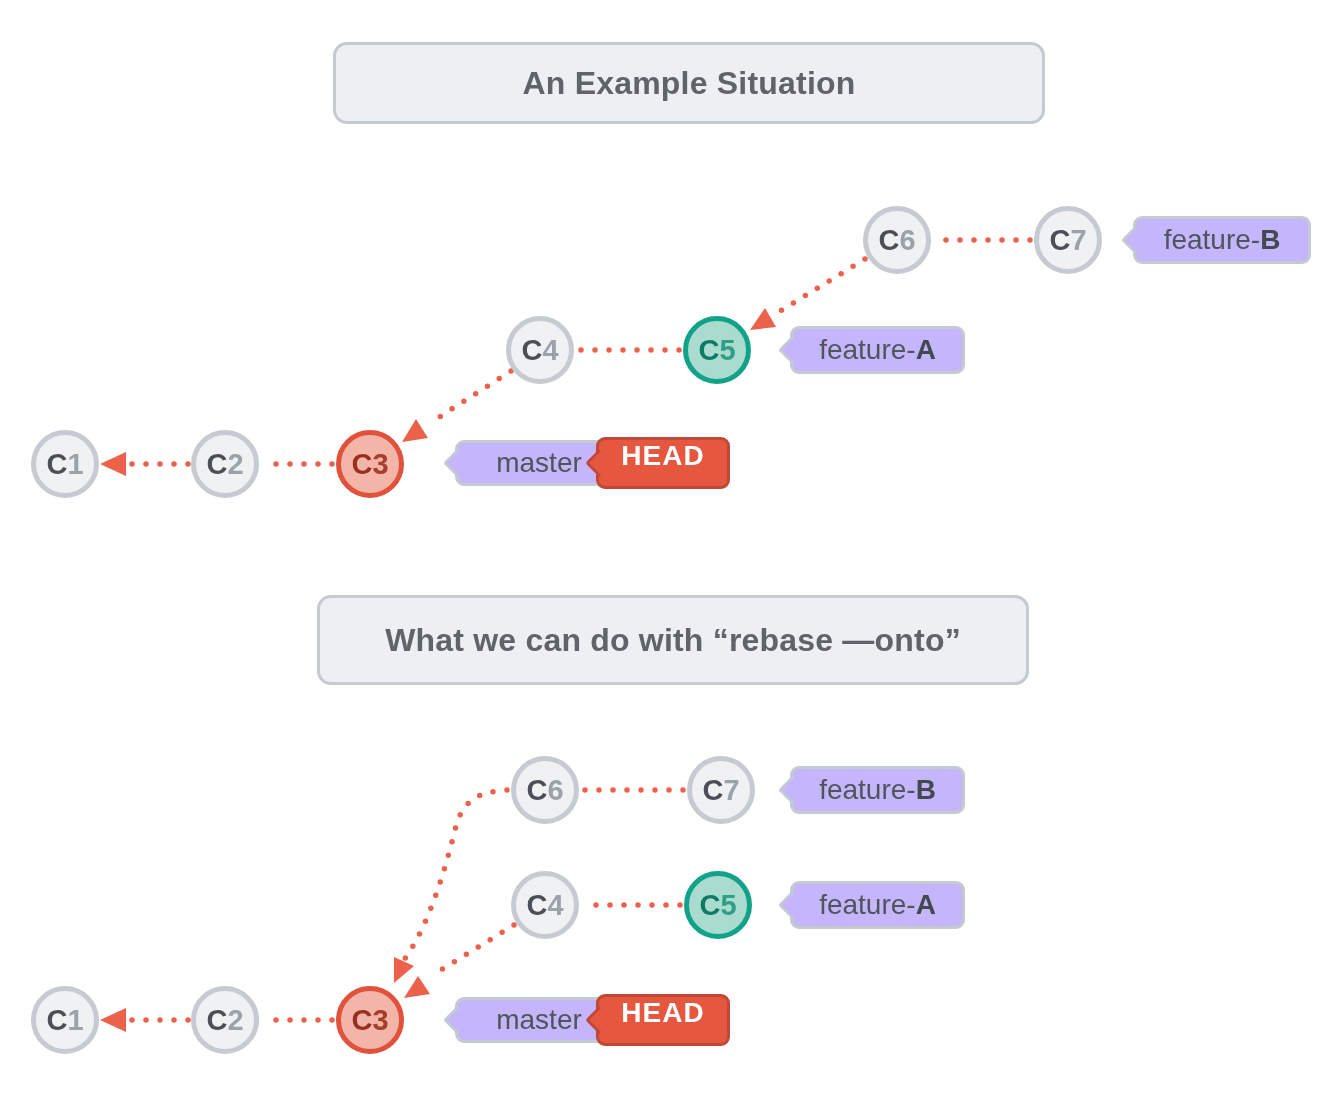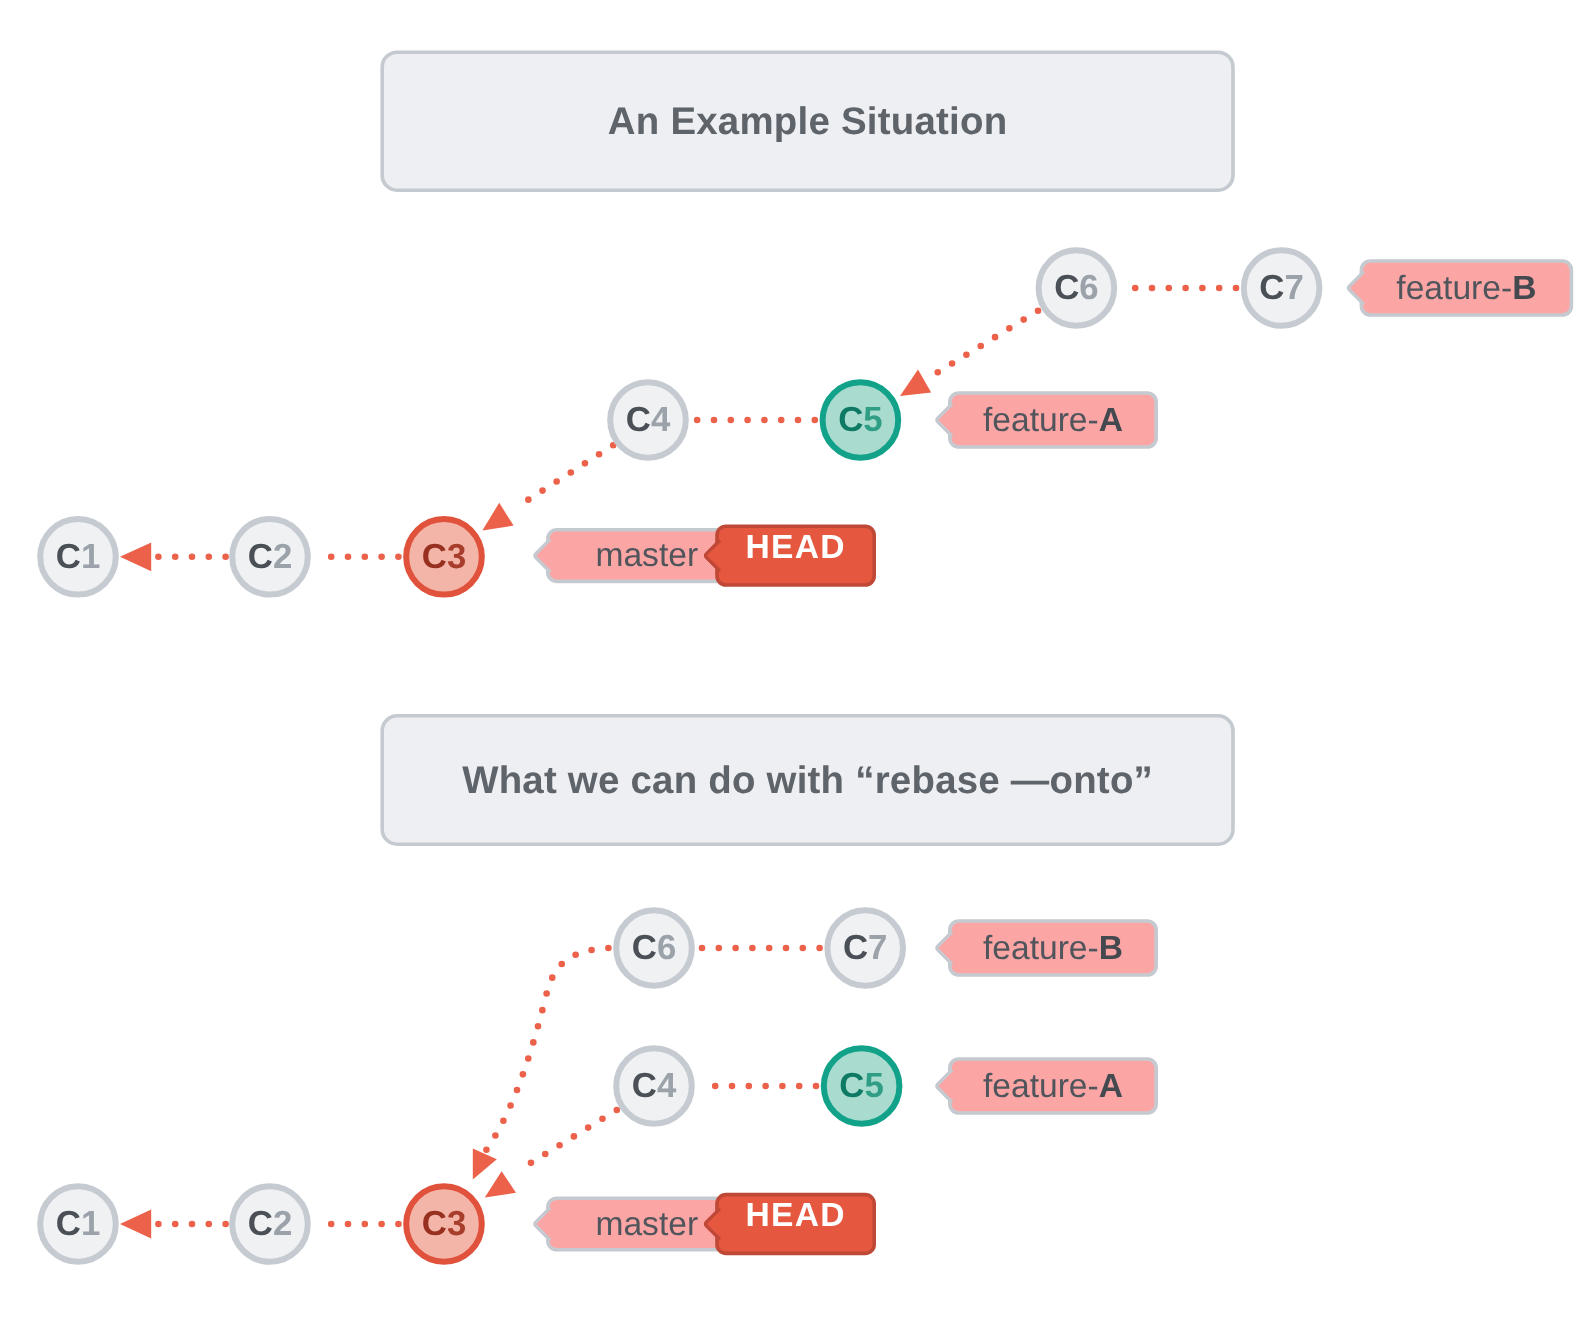--- a/index.html
+++ b/index.html
@@ -26,21 +26,21 @@
   .commit .cd{color:#9ba2aa;}
   .commit.green{background:#a9dccf;border-color:#12a28a;}
   .commit.green .cl{color:#0e7a64;}
   .commit.green .cd{color:#2f9e85;}
   .commit.red{background:#f4b5a9;border-color:#e0523c;}
   .commit.red .cl{color:#97301f;}
   .commit.red .cd{color:#a73d2b;}
 
   .bubble{
     position:absolute;box-sizing:border-box;z-index:4;
-    background:#fca5a5;border:3px solid #c5cad0;border-radius:9px;
+    background:#c4b5fd;border:3px solid #c5cad0;border-radius:9px;
     height:48px;display:flex;align-items:center;justify-content:center;
     font-size:28px;color:#4f555b;
   }
   .bubble::before{
     content:"";position:absolute;left:-11px;top:50%;width:18px;height:18px;
     background:inherit;
     border-left:3px solid #c5cad0;border-bottom:3px solid #c5cad0;
     border-bottom-left-radius:4px;
     transform:translateY(-50%) rotate(45deg);
   }
@@ -84,21 +84,21 @@
     <polygon class="arrow" points="100,1020 126,1008 126,1032"></polygon>
     <path class="dots" d="M 332 1020 L 264 1020"></path>
     <path class="dots" d="M 680 905 L 584 905"></path>
     <path class="dots" d="M 683 790 L 584 790"></path>
     <path class="dots" d="M 507 790 C 478 792 462 800 455 830 C 440 890 424 932 404 960"></path>
     <polygon class="arrow" points="394,983 394,957 414,966"></polygon>
     <path class="dots" d="M 514 925 L 436 973"></path>
     <polygon class="arrow" points="404,998 418,976 430,994"></polygon>
   </svg>
 
-  <div class="title-box" style="left:317px;top:42px;width:712px;height:118px;justify-content:center;">
+  <div class="title-box" style="left:333px;top:42px;width:712px;height:82px;justify-content:center;">
     <span>An Example Situation</span>
   </div>
 
   <div class="commit" style="left:863px;top:206px;">
     <span class="cl">C</span>
       <span class="cd">6</span>
   </div>
   <div class="commit" style="left:1034px;top:206px;">
     <span class="cl">C</span>
       <span class="cd">7</span>
@@ -133,21 +133,21 @@
     <span class="cl">C</span>
       <span class="cd">3</span>
   </div>
   <div class="bubble" style="left:455px;top:440px;width:168px;height:46px;">
     <span>master</span>
   </div>
   <div class="head-tag" style="left:596px;top:437px;width:134px;">
     <span>HEAD</span>
   </div>
 
-  <div class="title-box" style="left:317px;top:595px;width:712px;height:110px;">
+  <div class="title-box" style="left:317px;top:595px;width:712px;height:90px;">
     <span>What we can do with “rebase —onto”</span>
   </div>
 
   <div class="commit" style="left:511px;top:756px;">
     <span class="cl">C</span>
       <span class="cd">6</span>
   </div>
   <div class="commit" style="left:687px;top:756px;">
     <span class="cl">C</span>
       <span class="cd">7</span>

